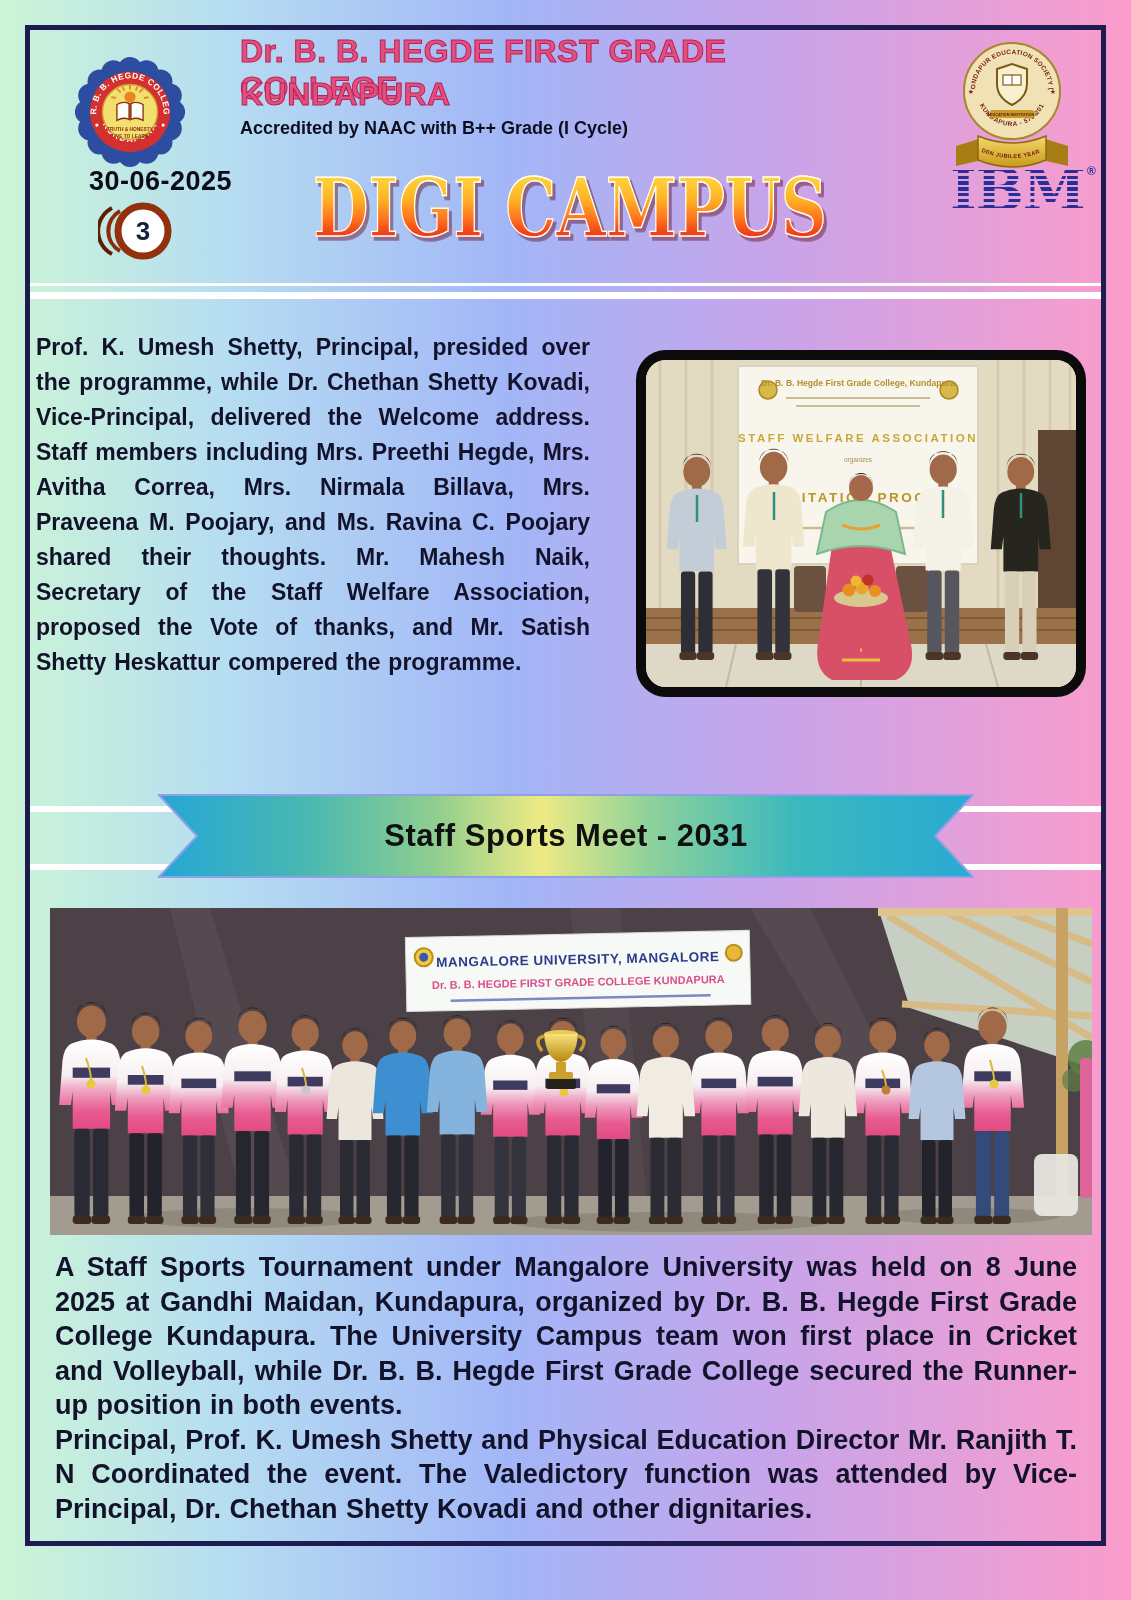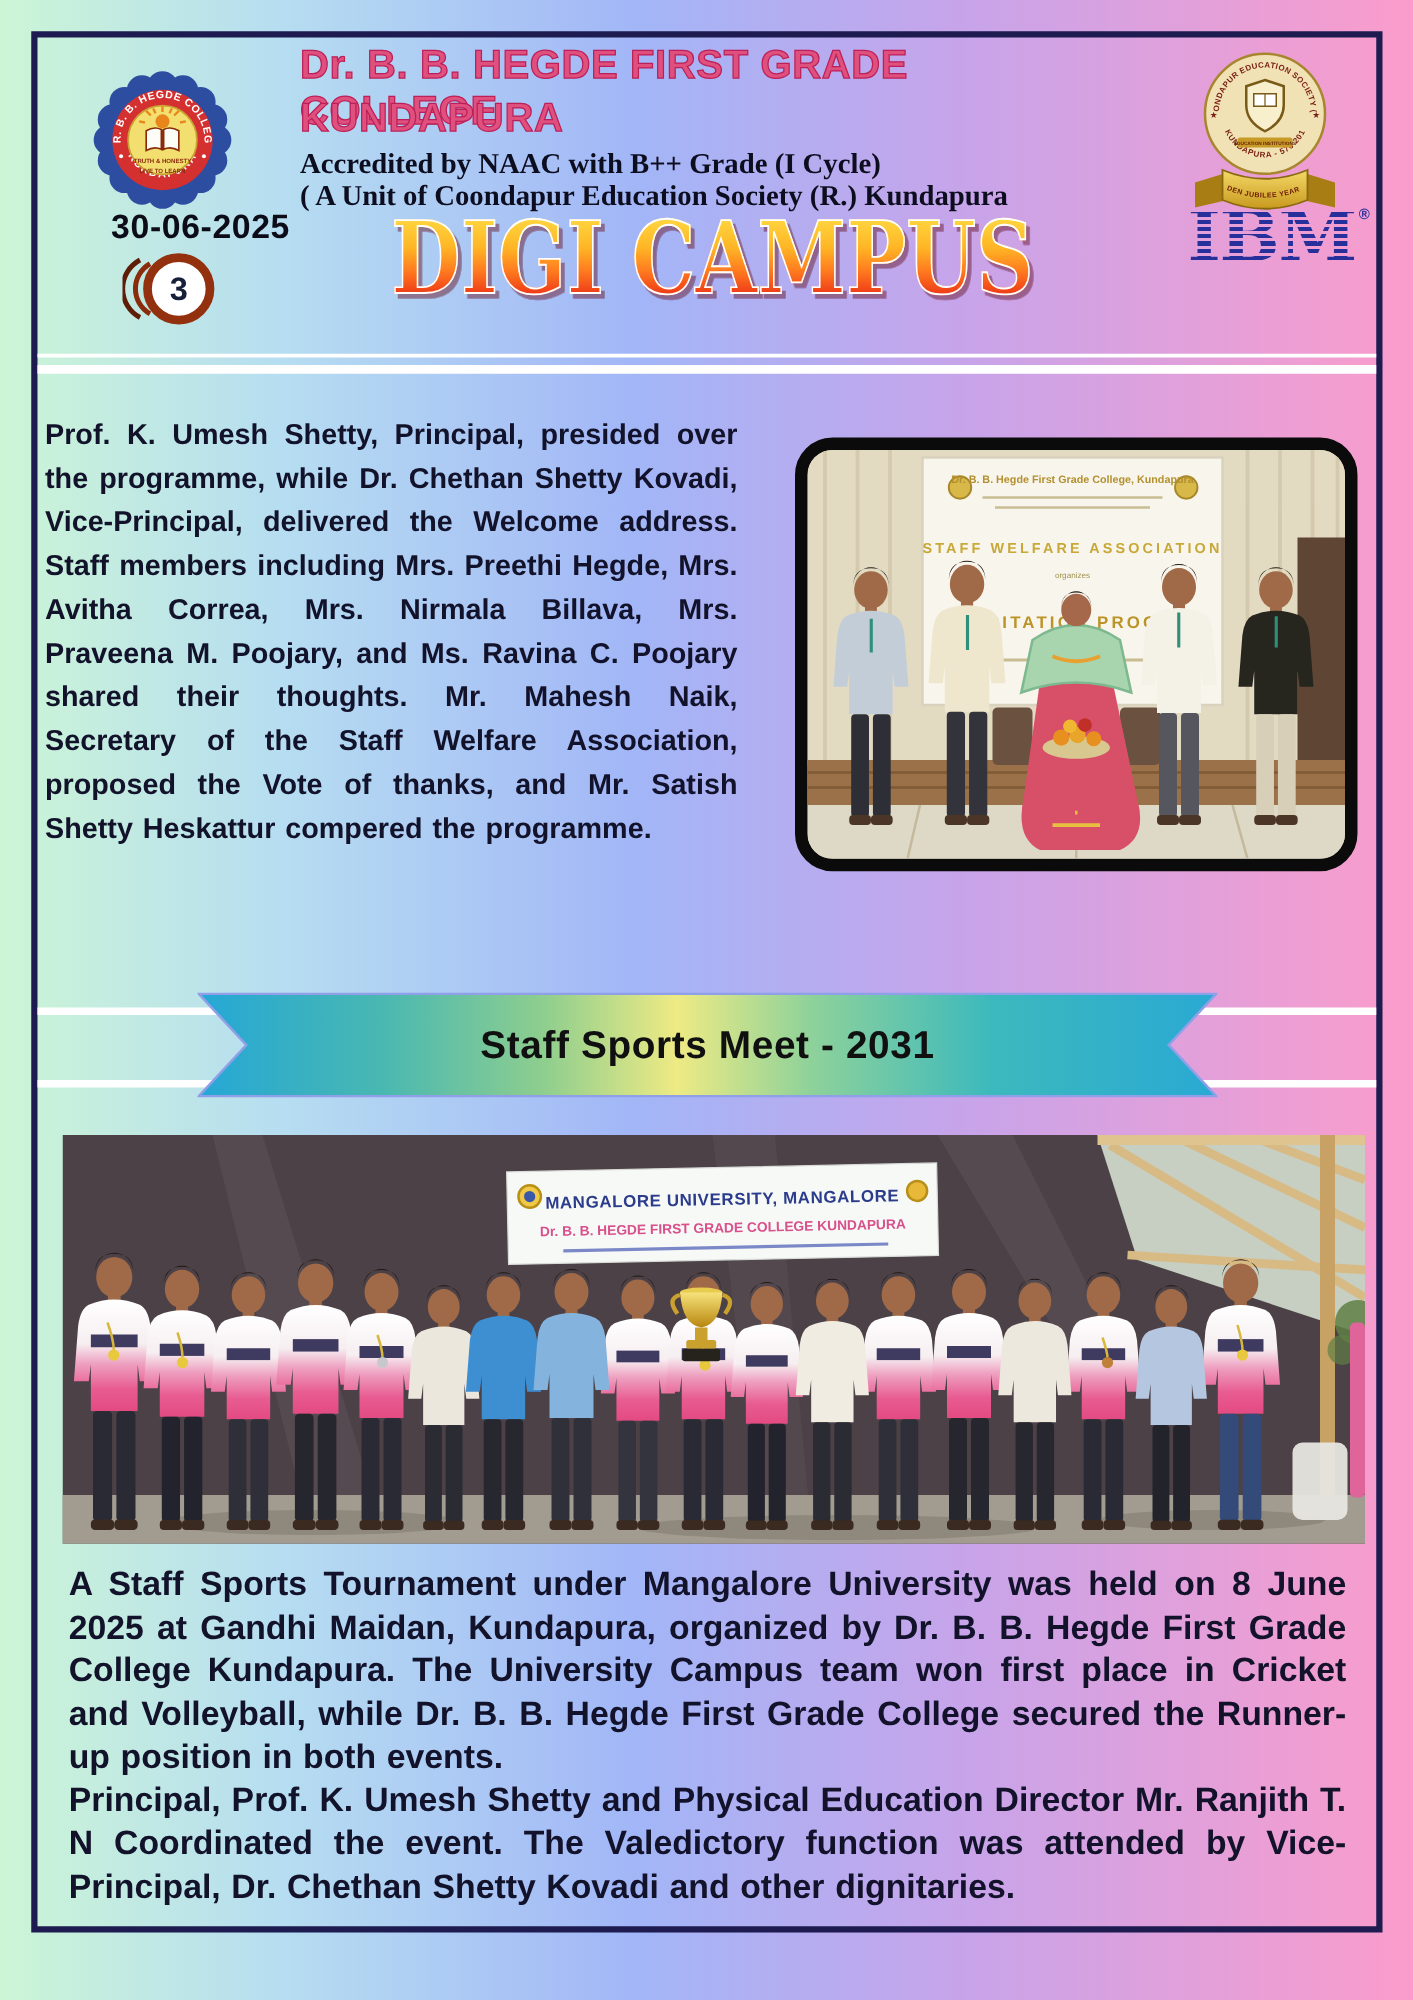--- a/index.html
+++ b/index.html
@@ -14,21 +14,21 @@
   }
   .abs{position:absolute;}
   .hline{position:absolute;background:#ffffff;left:30px;width:1071px;}
   
   .seal-college{left:74px;top:56px;width:112px;height:112px;}
   .issue-date{left:38px;top:166px;width:194px;text-align:right;
     font-size:27px;font-weight:bold;color:#0c0c18;letter-spacing:.5px;}
   .issue-badge{left:98px;top:198px;width:78px;height:66px;}
   .mast{left:240px;width:650px;text-align:left;font-weight:bold;}
   .mast-name{font-size:32px;color:#e0507e;-webkit-text-stroke:1px #bc2058;letter-spacing:.5px;}
-  .mast-sub{font-size:23px;color:#0d0d20;font-family:Liberation Serif, serif;}
+  .mast-sub{font-size:18px;color:#0d0d20;}
   .digi{
     left:245px;top:168px;width:650px;text-align:center;
     font-family:"DejaVu Serif",serif;font-weight:bold;font-size:64px;line-height:1;
     letter-spacing:0px;transform:scaleY(1.25);transform-origin:top center;
     background:linear-gradient(180deg,#ffdf47 0%,#ffb525 38%,#ff7d1f 60%,#f04018 82%,#e03418 100%);
     -webkit-background-clip:text;background-clip:text;color:transparent;
     -webkit-text-stroke:1.2px #ffffff;
     filter:drop-shadow(3px 3px 0px rgba(105,25,45,.5));
   }
   .seal-society{left:948px;top:34px;width:128px;height:150px;}
@@ -125,21 +125,20 @@
   <svg class="abs issue-badge" viewBox="0 0 78 66">
     <path d="M 14,10 A 26,26 0 0 0 14,56" stroke="#5e1d06" stroke-width="4" fill="none"></path>
     <path d="M 22,13 A 23,23 0 0 0 22,53" stroke="#8a2c0c" stroke-width="4" fill="none"></path>
     <circle cx="45" cy="33" r="25" fill="#ffffff" stroke="#93300d" stroke-width="7"></circle>
     <text x="45" y="42" font-size="26" font-weight="bold" fill="#16203a" text-anchor="middle" font-family="Liberation Sans, sans-serif">3</text>
   </svg>
 
   <div class="abs mast mast-name" style="top:33px;">Dr. B. B. HEGDE  FIRST GRADE COLLEGE</div>
   <div class="abs mast mast-name" style="top:76px;">KUNDAPURA</div>
   <div class="abs mast mast-sub" style="top:118px;">Accredited by NAAC with B++ Grade (I Cycle)</div>
-  <div class="abs mast mast-sub" style="top:144px;">( A Unit  of Coondapur Education Society (R.) Kundapura</div>
   <div class="abs digi">DIGI CAMPUS</div>
 
   <svg class="abs seal-society" viewBox="0 0 128 150">
     <defs>
       <linearGradient id="goldG" x1="0" y1="0" x2="0" y2="1">
         <stop offset="0" stop-color="#f4d968"></stop>
           <stop offset="1" stop-color="#c8991e"></stop>
       </linearGradient>
       <path id="sst" d="M 27,57 A 37,37 0 0 1 101,57"></path>
       <path id="ssb" d="M 29,57 A 35,35 0 0 0 99,57"></path>

